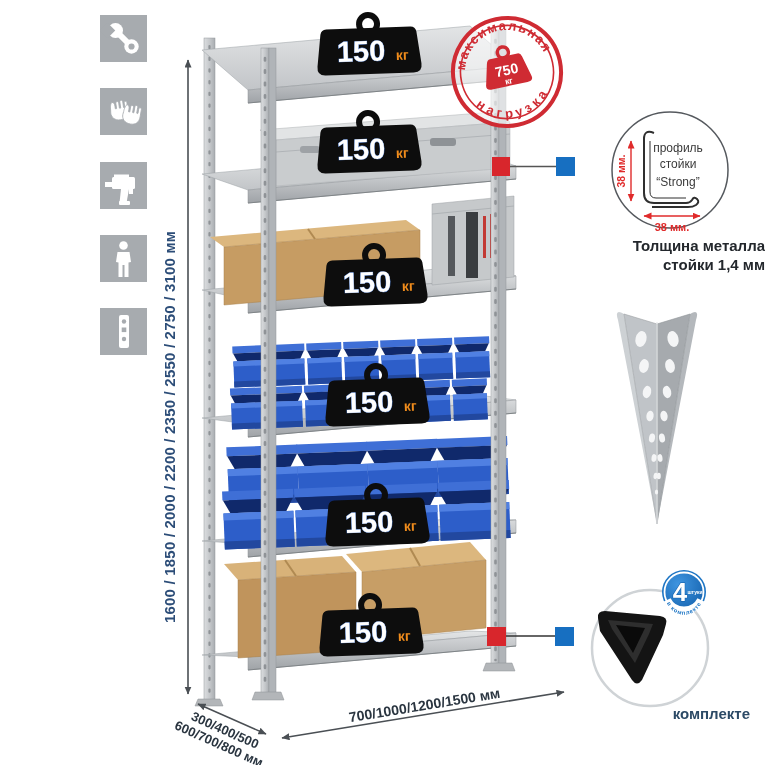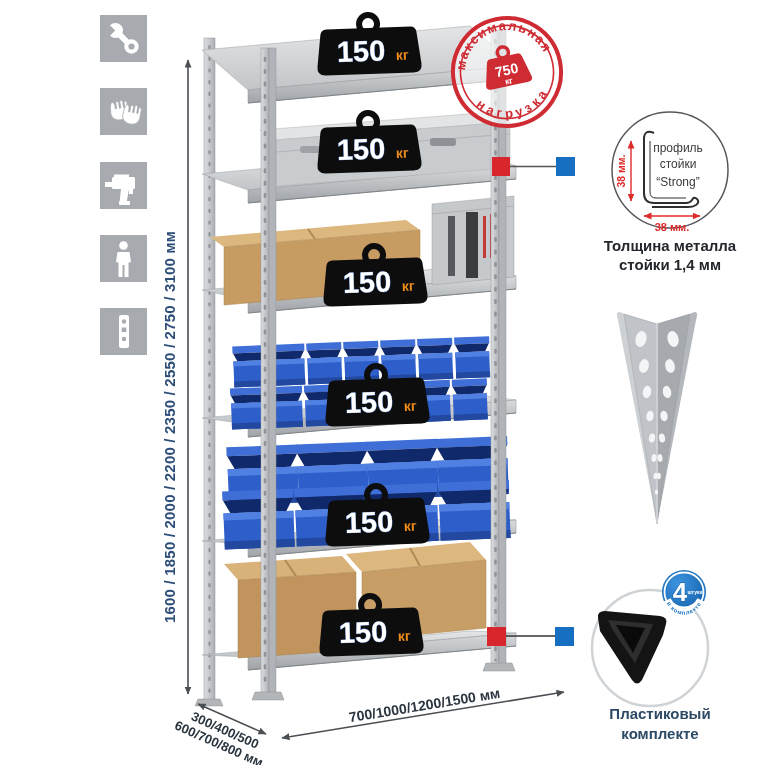--- a/index.html
+++ b/index.html
@@ -5,21 +5,21 @@
   html,body{margin:0;padding:0;}
   body{font-family:"Liberation Sans",sans-serif;background:#ffffff;}
   .canvas{position:relative;width:765px;height:765px;background:#ffffff;overflow:hidden;}
   .sidebar-icon{position:absolute;left:100px;width:47px;height:47px;background:#a7abaf;}
   .main-svg{position:absolute;left:0;top:0;}
   svg text{font-family:"Liberation Sans",sans-serif;}
   .dim-text{position:absolute;font-weight:bold;color:#2c4d78;}
   .height-text{left:-80px;top:418px;width:500px;height:18px;font-size:15px;text-align:center;letter-spacing:.2px;transform:rotate(-90deg);}
   .depth-text{left:152px;top:722px;width:140px;font-size:13px;line-height:15px;text-align:center;color:#2a3540;transform:rotate(24deg);}
   .width-text{left:312px;top:697px;width:225px;font-size:14px;text-align:center;color:#2a3540;transform:rotate(-9.3deg);}
-  .caption{position:absolute;text-align:center;font-weight:bold;}
+  .caption{position:absolute;text-align:right;font-weight:bold;}
   .caption-profile{left:575px;top:236px;width:190px;font-size:15px;line-height:19px;color:#23272c;}
   .caption-foot{left:570px;top:704px;width:180px;font-size:15px;line-height:20px;color:#2c4a66;}
 </style>
 </head>
 <body>
 
 <div class="canvas">
 
   <div class="sidebar-icon" style="top:15px">
     <svg width="47" height="47" viewBox="0 0 47 47">
@@ -359,17 +359,16 @@
   </div>
 
   <div class="dim-text width-text">700/1000/1200/1500 мм</div>
 
   <div class="caption caption-profile">
     <div>Толщина металла</div>
     <div>стойки 1,4 мм</div>
   </div>
 
   <div class="caption caption-foot">
-    <div>Пластиковый</div>
     <div>комплекте</div>
   </div>
 
 </div>
 
 </body></html>

